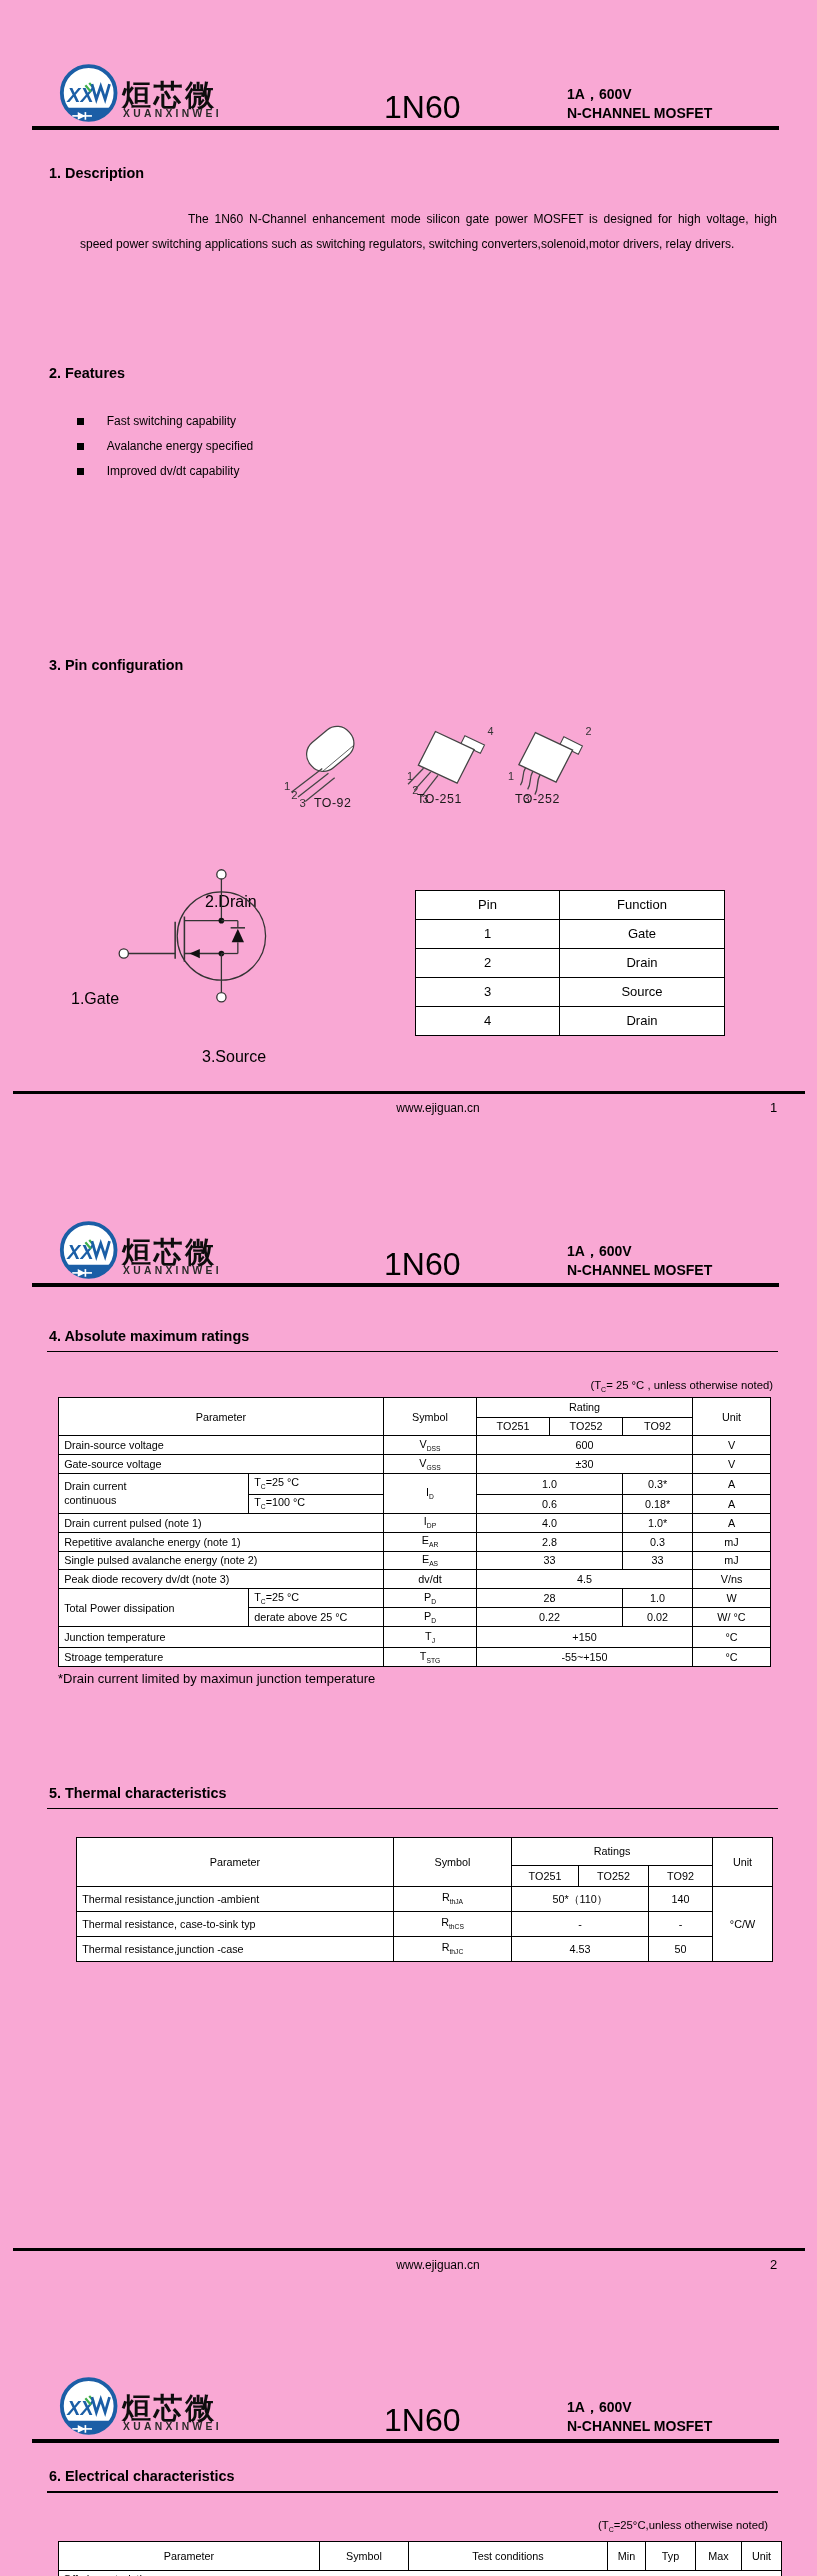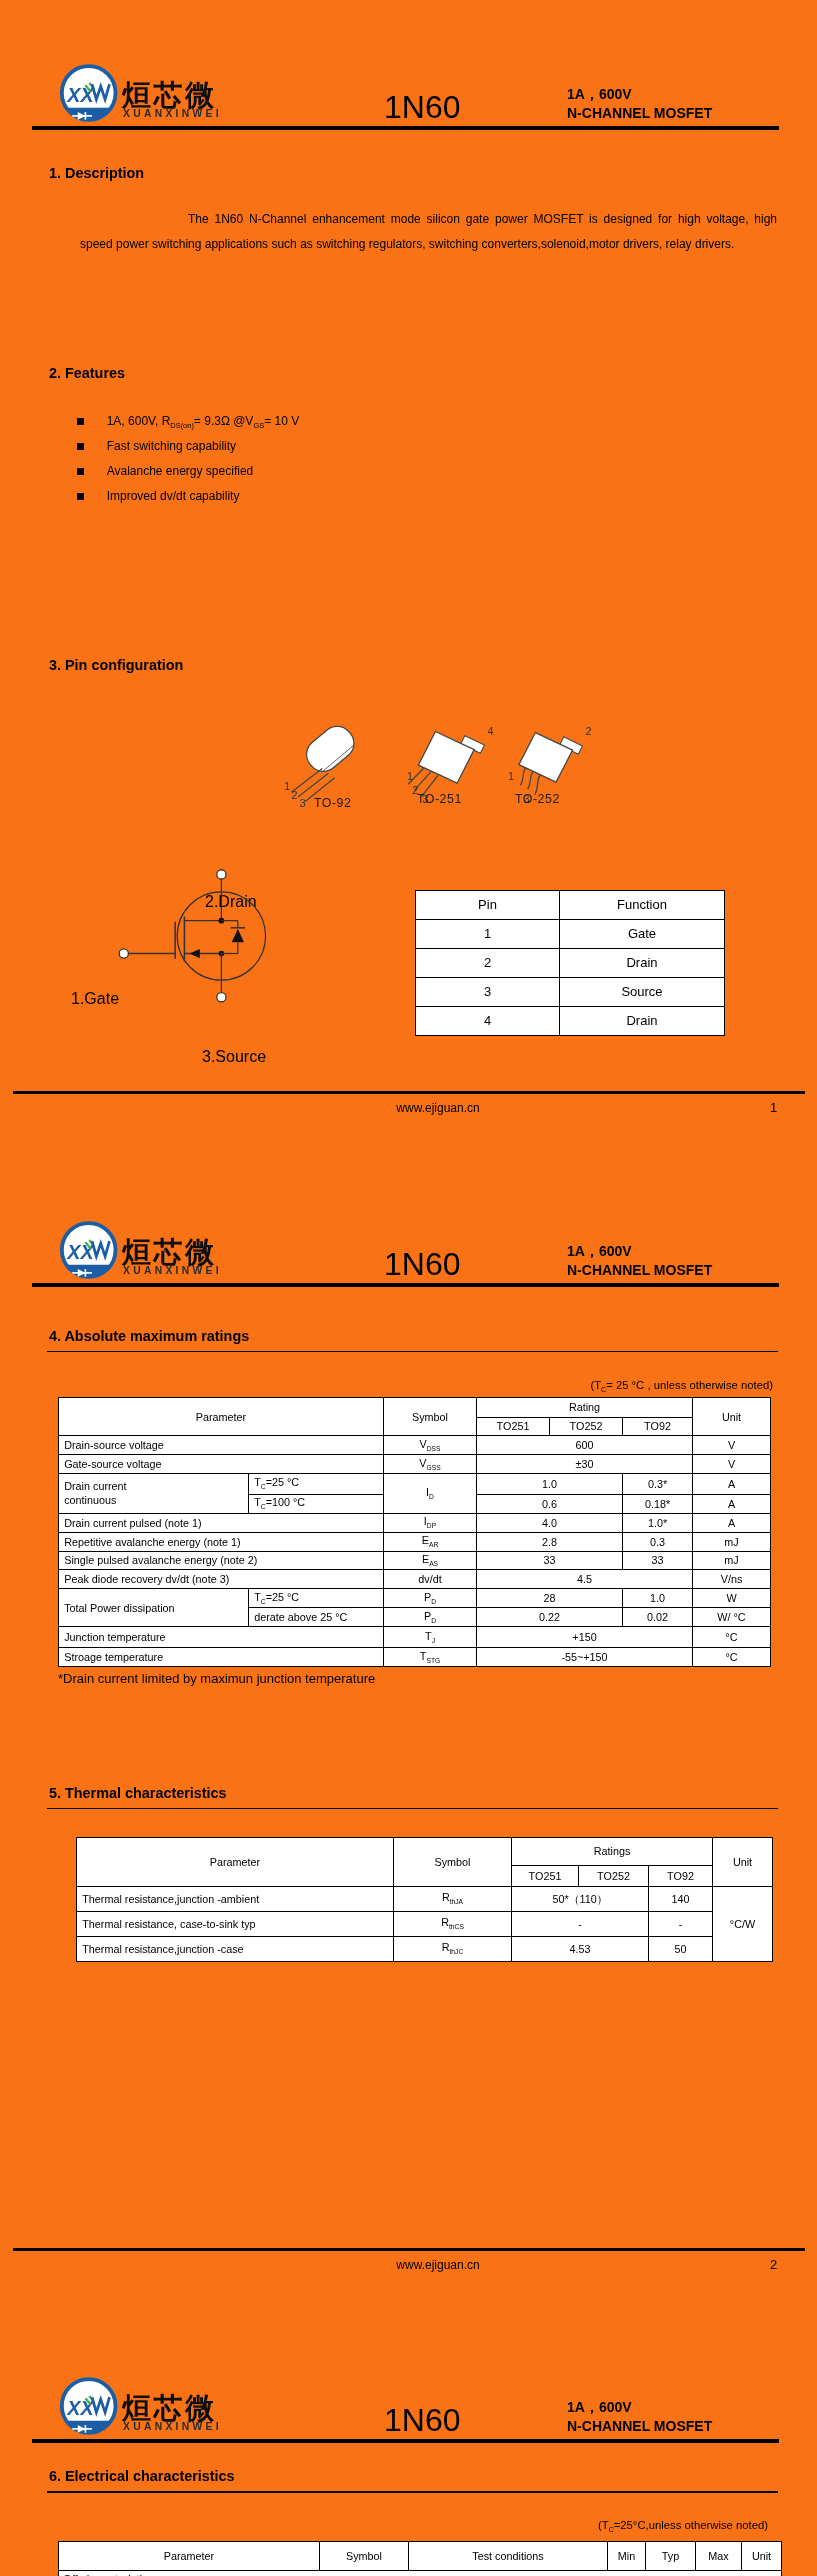--- a/index.html
+++ b/index.html
@@ -1,18 +1,18 @@
 <!DOCTYPE html>
 <html style="font-size:8.2px"><head>
 <meta charset="utf-8">
 <style>
   html,body{margin:0;padding:0;background:#e8e8e8;}
   #doc{position:relative;width:818px;height:3470px;background:#ffffff;margin:0 auto;
        font-family:"Liberation Sans","DejaVu Sans",sans-serif;color:#000;}
-  .pg{position:absolute;left:0;width:818px;height:1157px;background:#f97316;overflow:hidden;}
+  .pg{position:absolute;left:0;width:818px;height:1157px;background:#f9a8d4;overflow:hidden;}
   .ab{position:absolute;}
   .rule{background:#000;}
   .logo-cn{font-size:29px;font-weight:bold;letter-spacing:2.6px;color:#0d0d0d;}
   .logo-en{font-size:10.3px;font-weight:600;letter-spacing:3.3px;color:#2a2a2a;}
   .part-no{font-size:32px;font-weight:400;color:#000;}
   .hdr-r{font-size:14px;font-weight:bold;text-align:left;line-height:19px;color:#000;}
   .sec-h{font-size:14.4px;font-weight:bold;color:#000;white-space:nowrap;}
   .body-p{font-size:12px;line-height:25px;text-align:justify;text-indent:108px;color:#000;}
   .feat-row{display:flex;align-items:flex-start;height:25px;}
   .sq{width:6.7px;height:6.7px;background:#000;margin-top:4.1px;flex:0 0 6.7px;}
@@ -60,24 +60,20 @@
     </div>
     <div class="ab rule" style="left:32px;top:126px;width:747px;height:3.6px"></div>
 
     <div class="ab sec-h" style="left:49px;top:165px">1. Description</div>
     <div class="ab body-p" style="left:80px;top:207px;width:697px">The 1N60  N-Channel enhancement mode silicon gate power MOSFET is designed for high voltage, high speed power switching applications such as switching regulators, switching converters,solenoid,motor drivers, relay drivers.</div>
 
     <div class="ab sec-h" style="left:49px;top:365px">2. Features</div>
     <div class="ab" style="left:77px;top:414px;width:505px">
       <div class="feat-row">
           <span class="sq"></span>
-          <span class="feat-t">1A, 600V, R<sub>DS(on)</sub>= 9.3Ω @V<sub>GS</sub>= 10 V</span>
-        </div>
-      <div class="feat-row">
-          <span class="sq"></span>
           <span class="feat-t">Fast switching capability</span>
         </div>
       <div class="feat-row">
           <span class="sq"></span>
           <span class="feat-t">Avalanche energy specified</span>
         </div>
       <div class="feat-row">
           <span class="sq"></span>
           <span class="feat-t">Improved dv/dt capability</span>
         </div>

